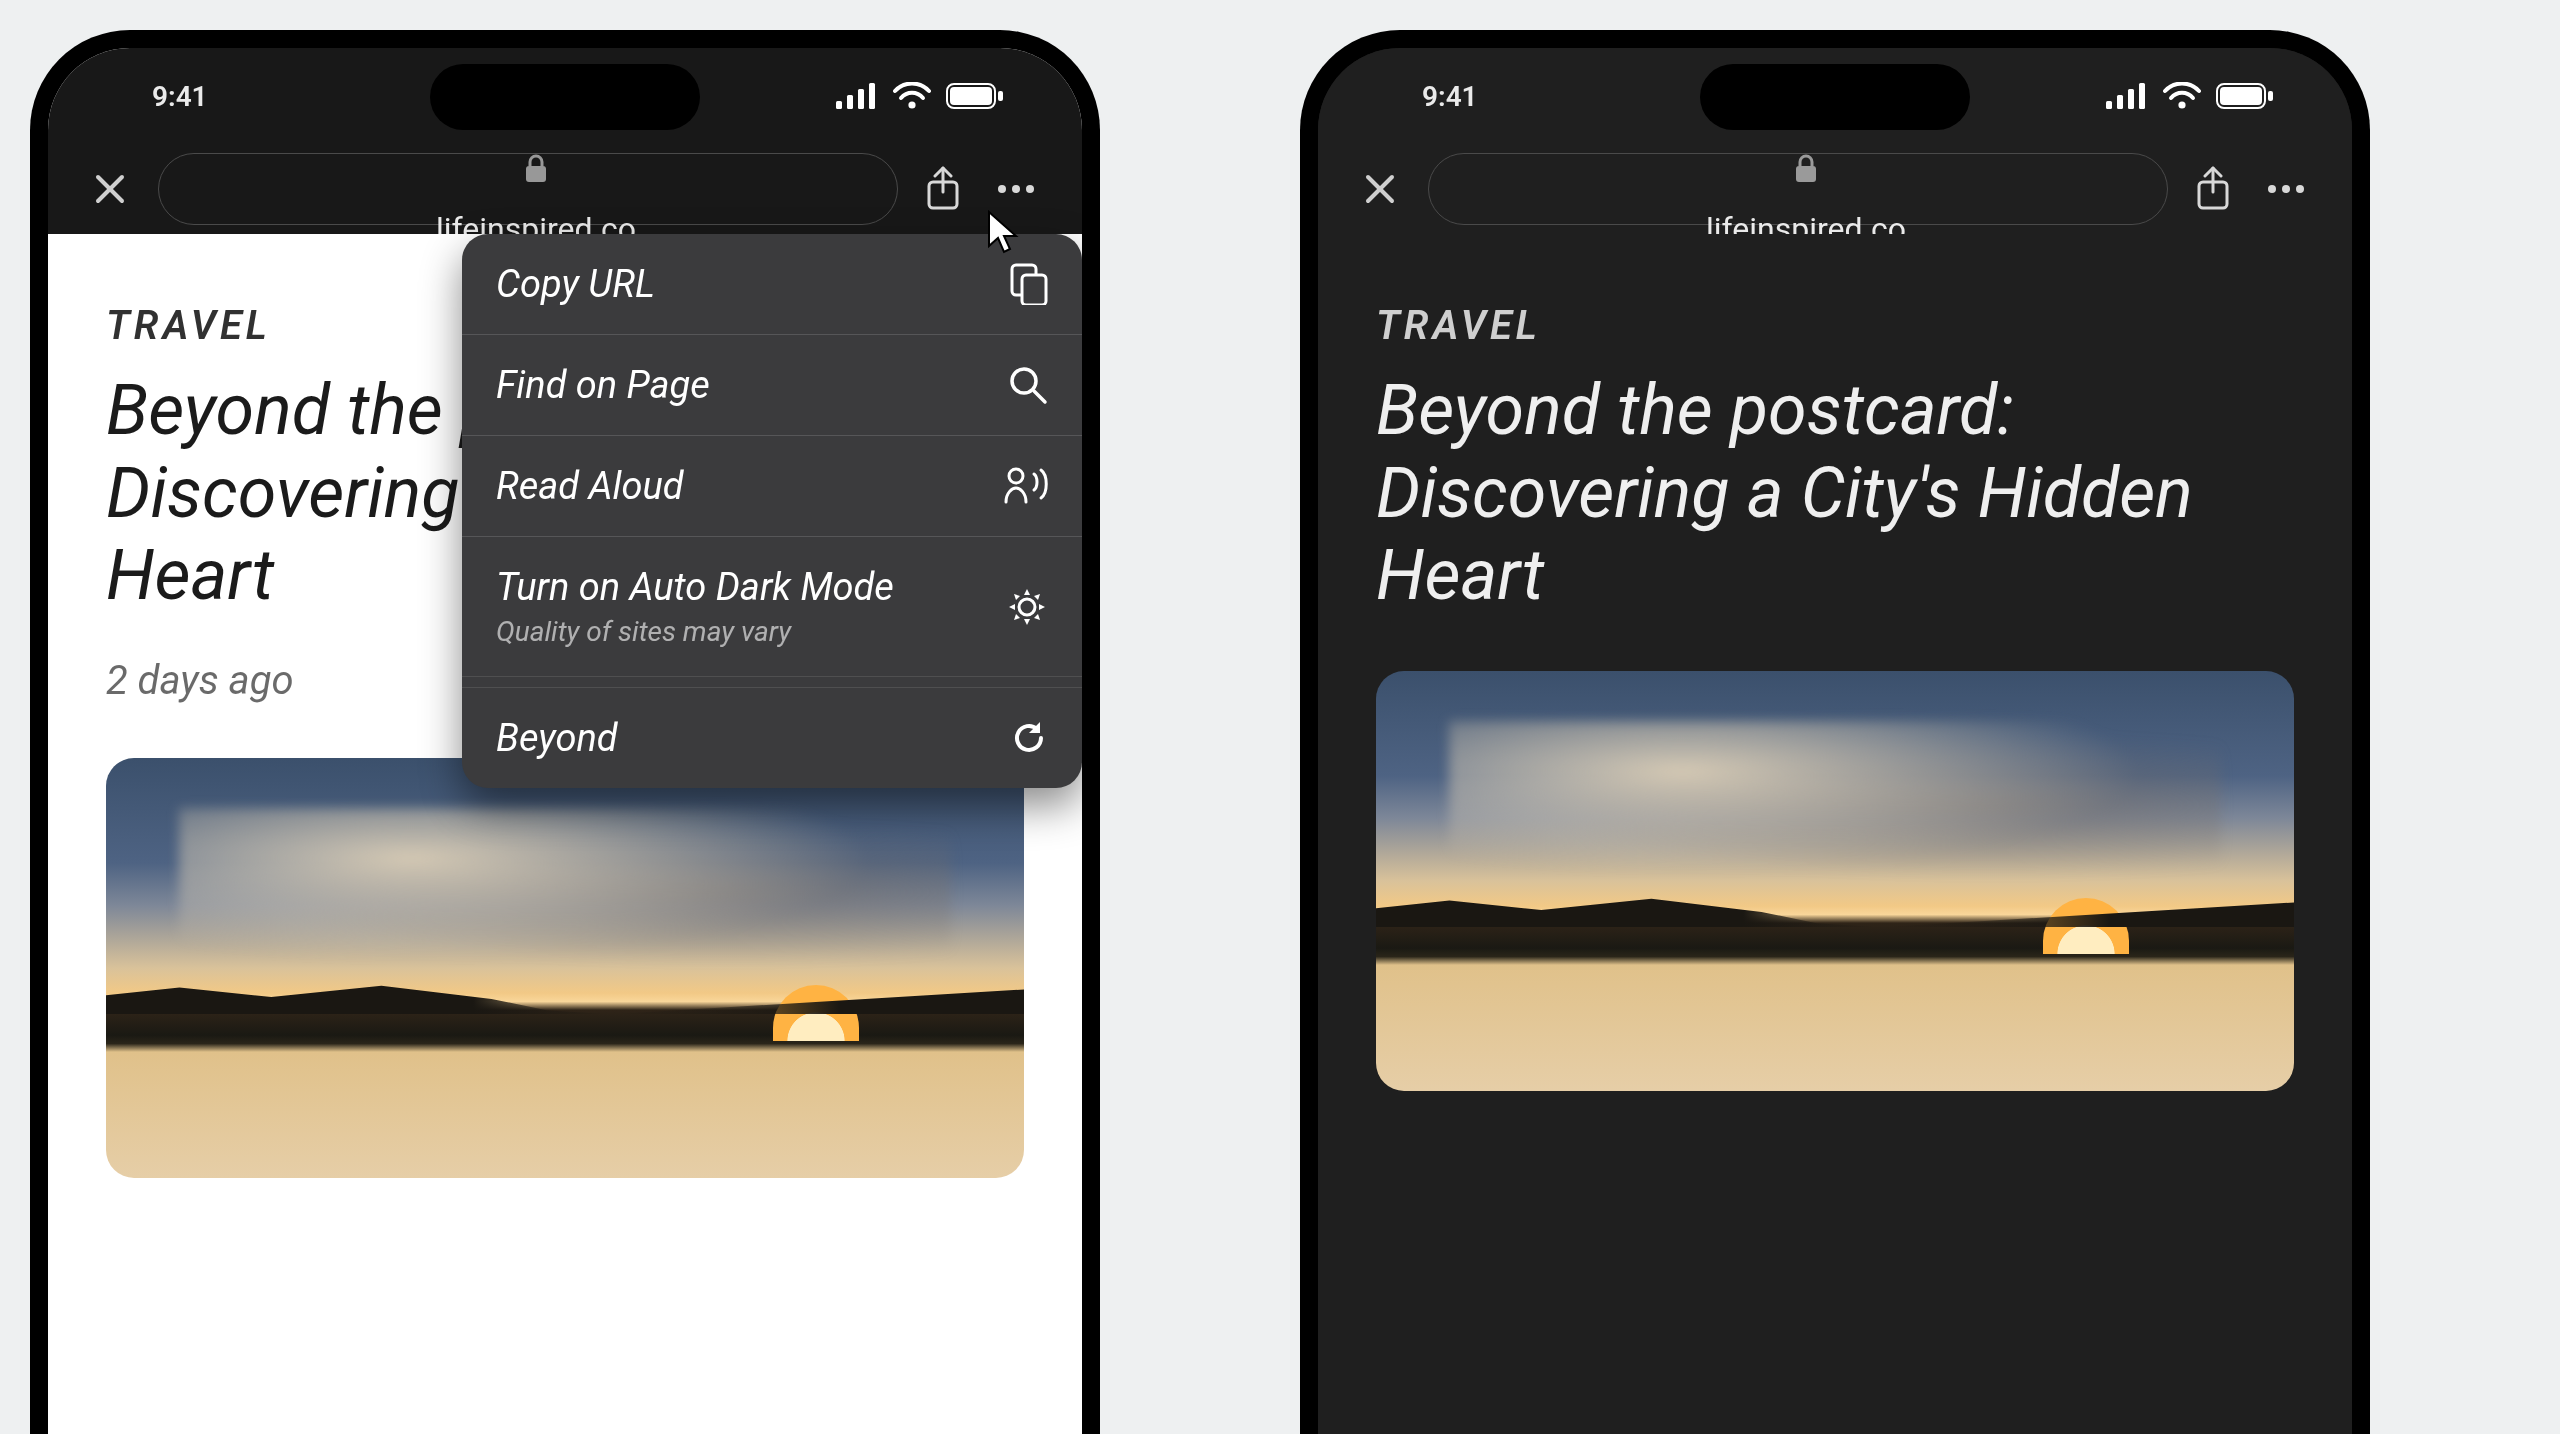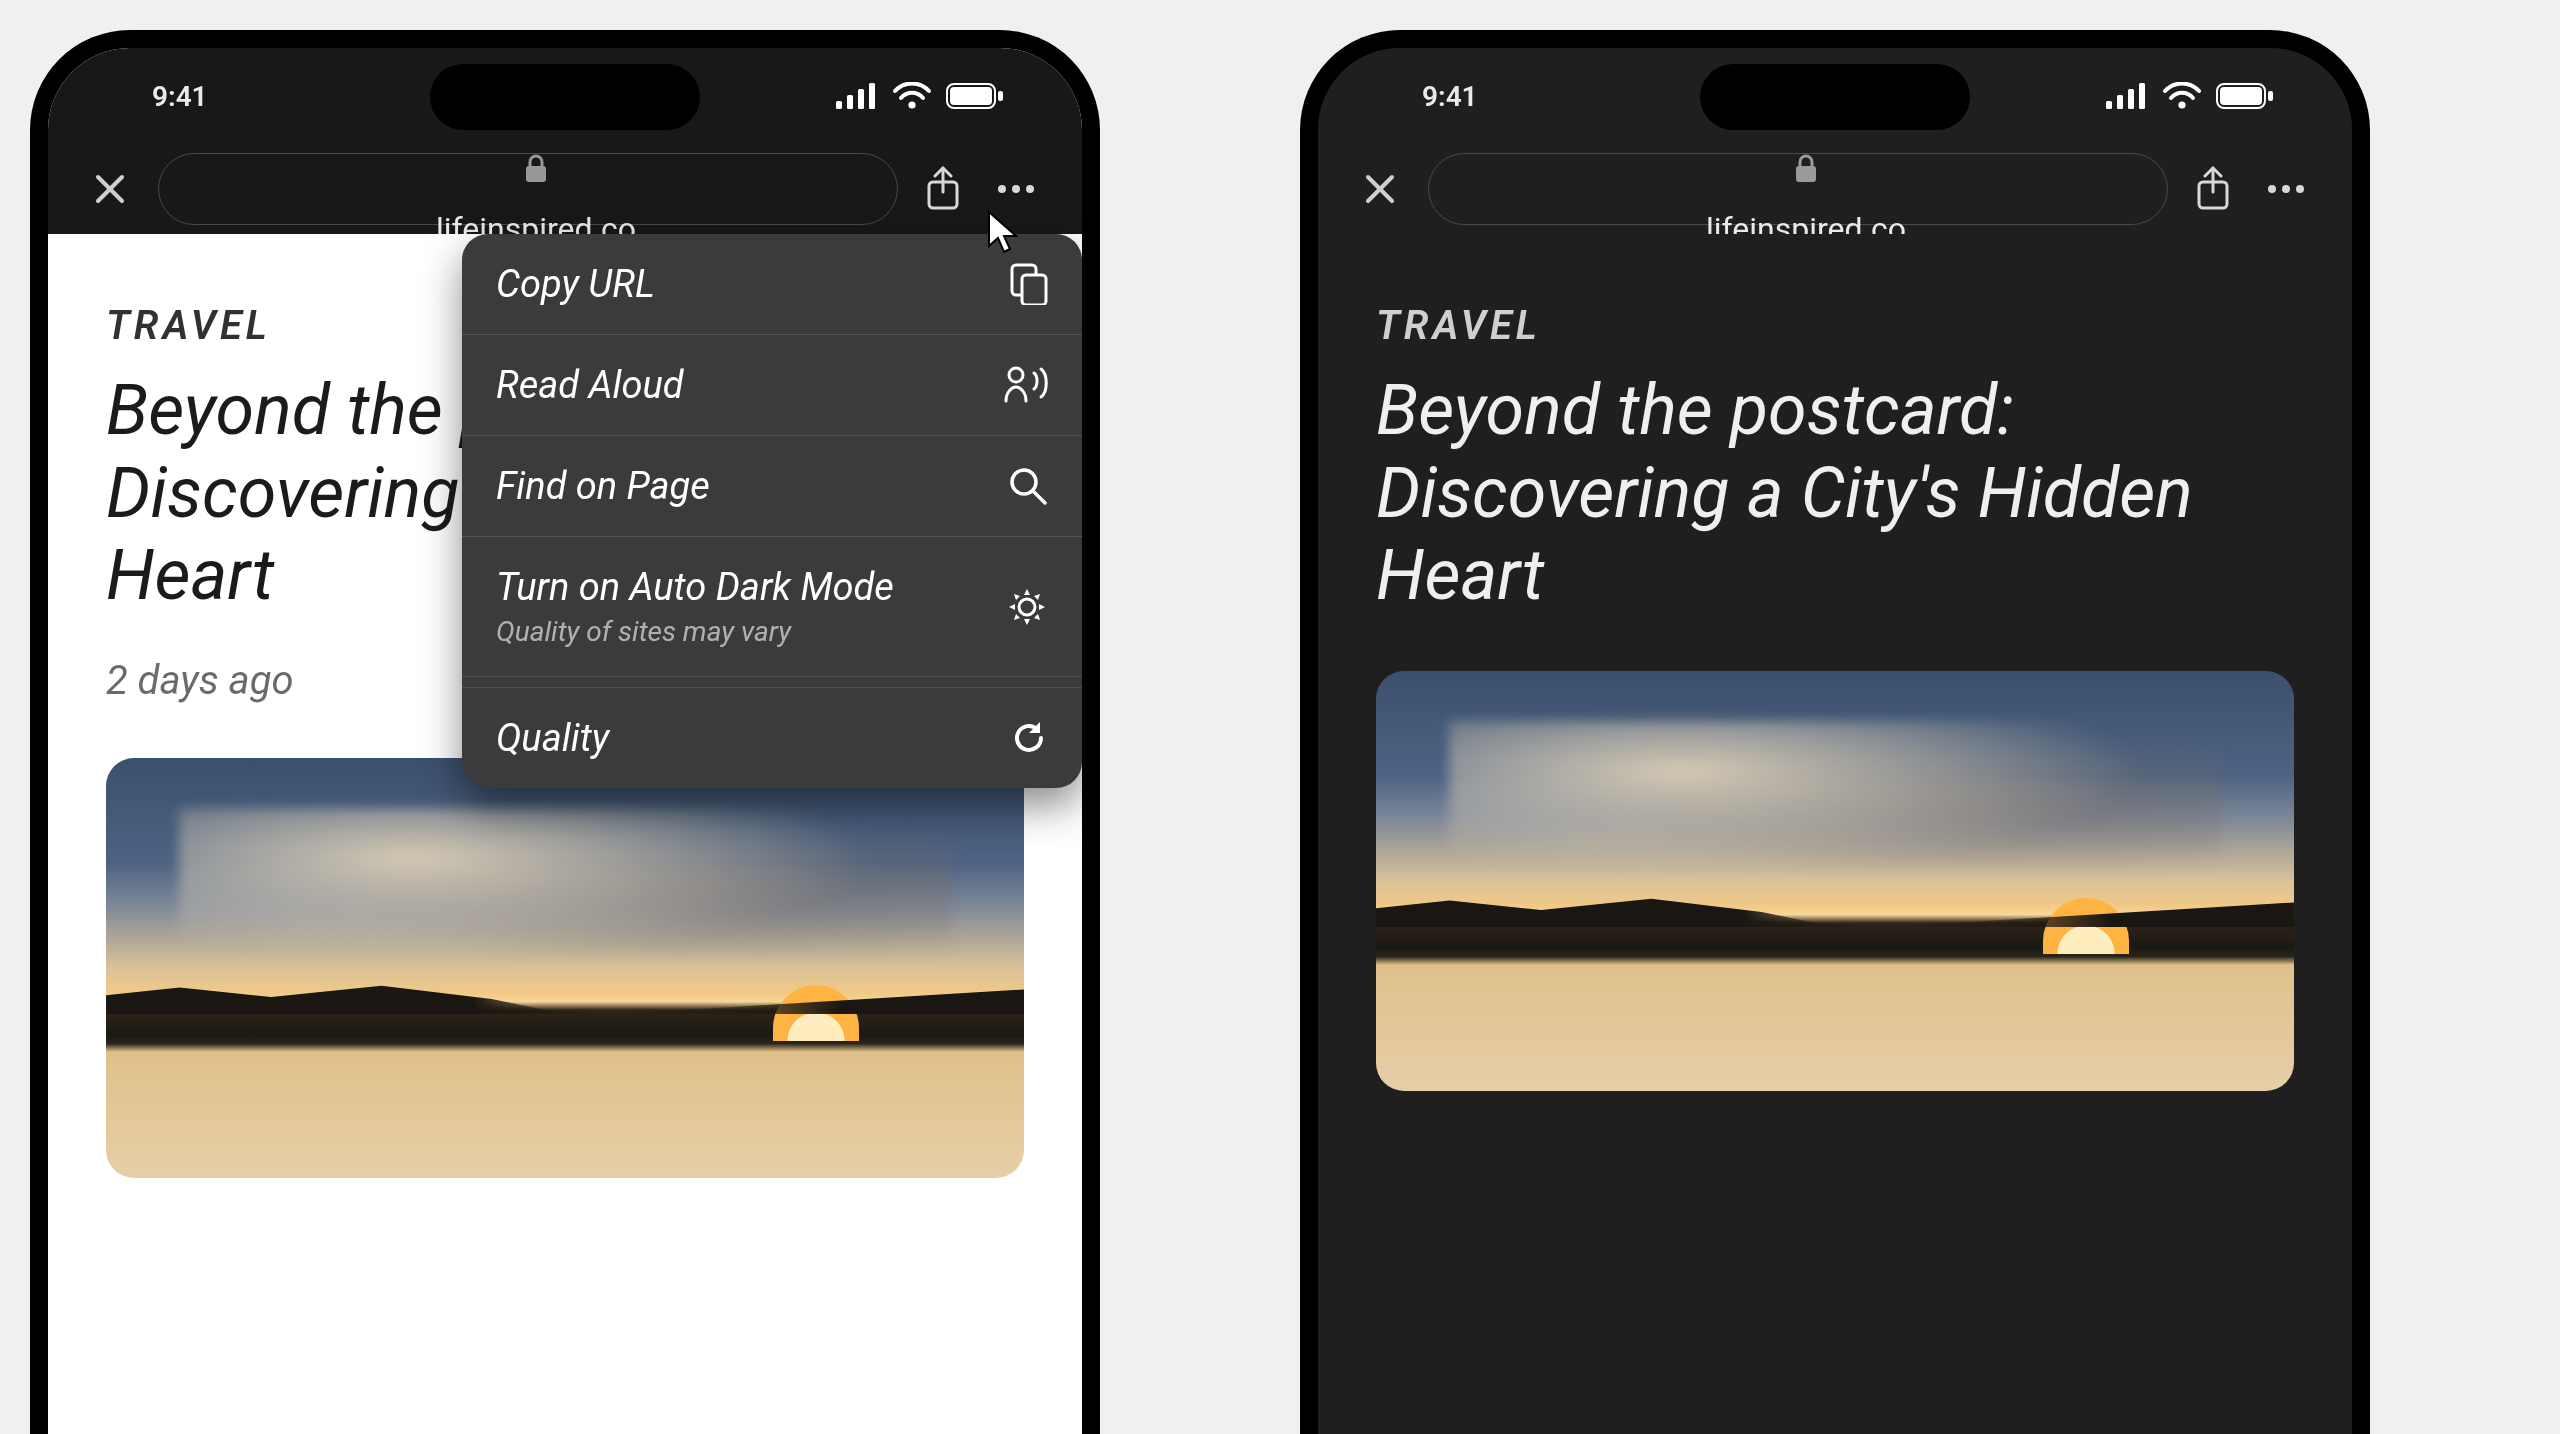--- a/index.html
+++ b/index.html
@@ -237,36 +237,36 @@
       <div class="menu-item">
         <span>Copy URL</span>
         <span class="icon">
           <svg width="38" height="42" viewBox="0 0 38 42">
                 <rect x="2" y="2" width="24" height="30" rx="4" fill="none" stroke="#fff" stroke-width="3"></rect>
                 <rect x="12" y="12" width="24" height="30" rx="4" fill="#3b3b3d" stroke="#fff" stroke-width="3"></rect>
               </svg>
         </span>
       </div>
       <div class="menu-item">
+        <span>Find on Page</span>
+        <span class="icon">
+          <svg width="40" height="40" viewBox="0 0 40 40">
+                <circle cx="16" cy="16" r="12" fill="none" stroke="#fff" stroke-width="3.5"></circle>
+                <line x1="26" y1="26" x2="37" y2="37" stroke="#fff" stroke-width="3.5" stroke-linecap="round"></line>
+              </svg>
+        </span>
+      </div>
+      <div class="menu-item">
         <span>Read Aloud</span>
         <span class="icon">
           <svg width="44" height="40" viewBox="0 0 44 40">
                 <circle cx="12" cy="10" r="7" fill="none" stroke="#fff" stroke-width="3"></circle>
                 <path d="M2 36c0-9 6-14 10-14s10 5 10 14" fill="none" stroke="#fff" stroke-width="3" stroke-linecap="round"></path>
                 <path d="M30 8c4 3 4 13 0 16" fill="none" stroke="#fff" stroke-width="3" stroke-linecap="round"></path>
                 <path d="M37 4c7 5 7 23 0 28" fill="none" stroke="#fff" stroke-width="3" stroke-linecap="round"></path>
-              </svg>
-        </span>
-      </div>
-      <div class="menu-item">
-        <span>Find on Page</span>
-        <span class="icon">
-          <svg width="40" height="40" viewBox="0 0 40 40">
-                <circle cx="16" cy="16" r="12" fill="none" stroke="#fff" stroke-width="3.5"></circle>
-                <line x1="26" y1="26" x2="37" y2="37" stroke="#fff" stroke-width="3.5" stroke-linecap="round"></line>
               </svg>
         </span>
       </div>
       <div class="menu-item before-gap">
         <span class="labels">
           <span>Turn on Auto Dark Mode</span>
           <span class="sub">Quality of sites may vary</span>
         </span>
         <span class="icon">
           <svg width="42" height="42" viewBox="0 0 42 42">
@@ -279,21 +279,21 @@
                   <polygon points="8,8 14,10 10,14" fill="#fff" stroke="none"></polygon>
                   <polygon points="34,8 32,14 28,10" fill="#fff" stroke="none"></polygon>
                   <polygon points="8,34 10,28 14,32" fill="#fff" stroke="none"></polygon>
                   <polygon points="34,34 28,32 32,28" fill="#fff" stroke="none"></polygon>
                 </g>
               </svg>
         </span>
       </div>
       <div class="menu-gap"></div>
       <div class="menu-item">
-        <span>Quality</span>
+        <span>Beyond</span>
         <span class="icon">
           <svg width="38" height="38" viewBox="0 0 38 38">
                 <path d="M31 19a12 12 0 1 1-4-9" fill="none" stroke="#fff" stroke-width="4" stroke-linecap="round"></path>
                 <polygon points="30,3 30,14 19,14" fill="#fff"></polygon>
               </svg>
         </span>
       </div>
     </div>
   </div>
 

